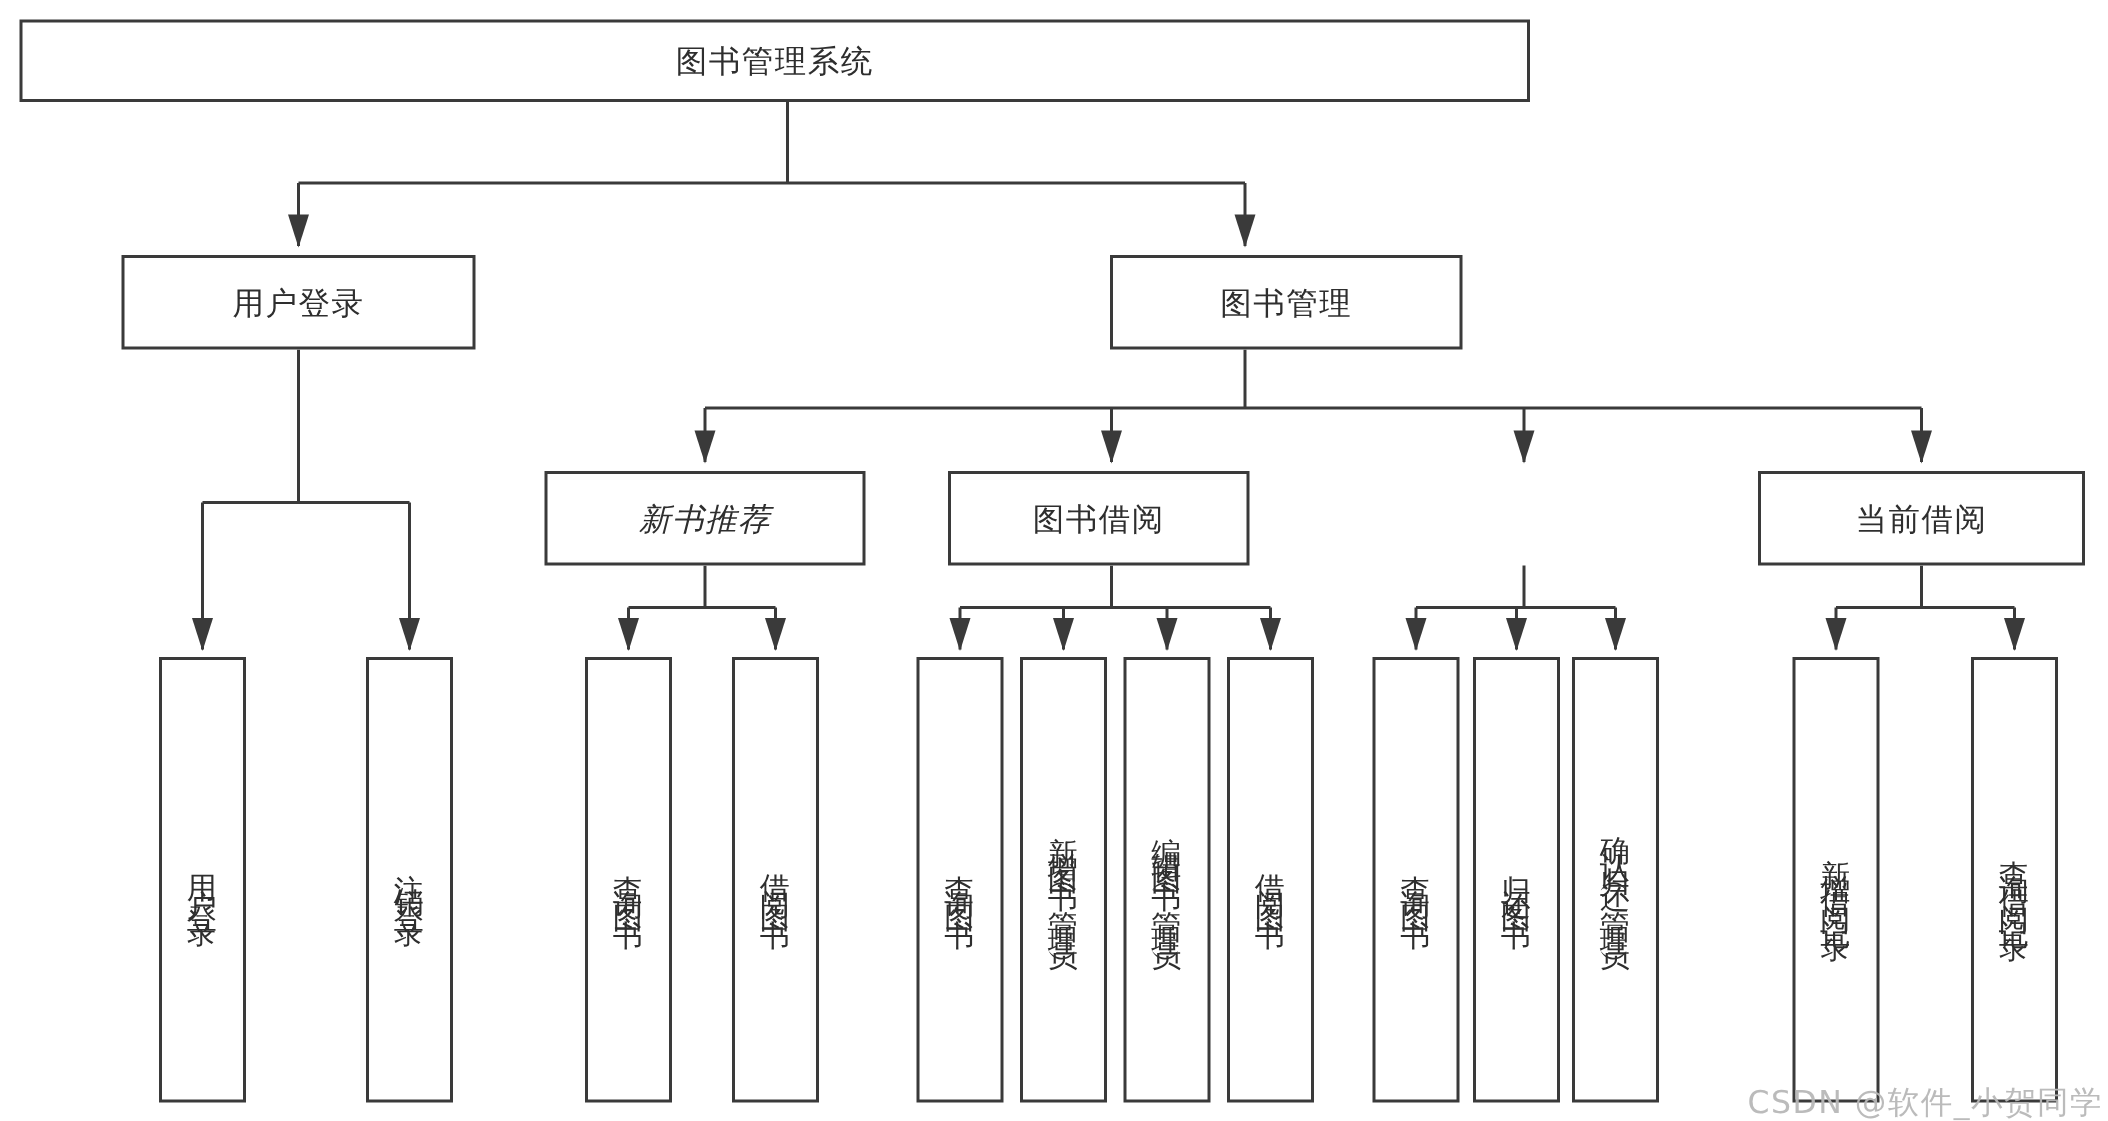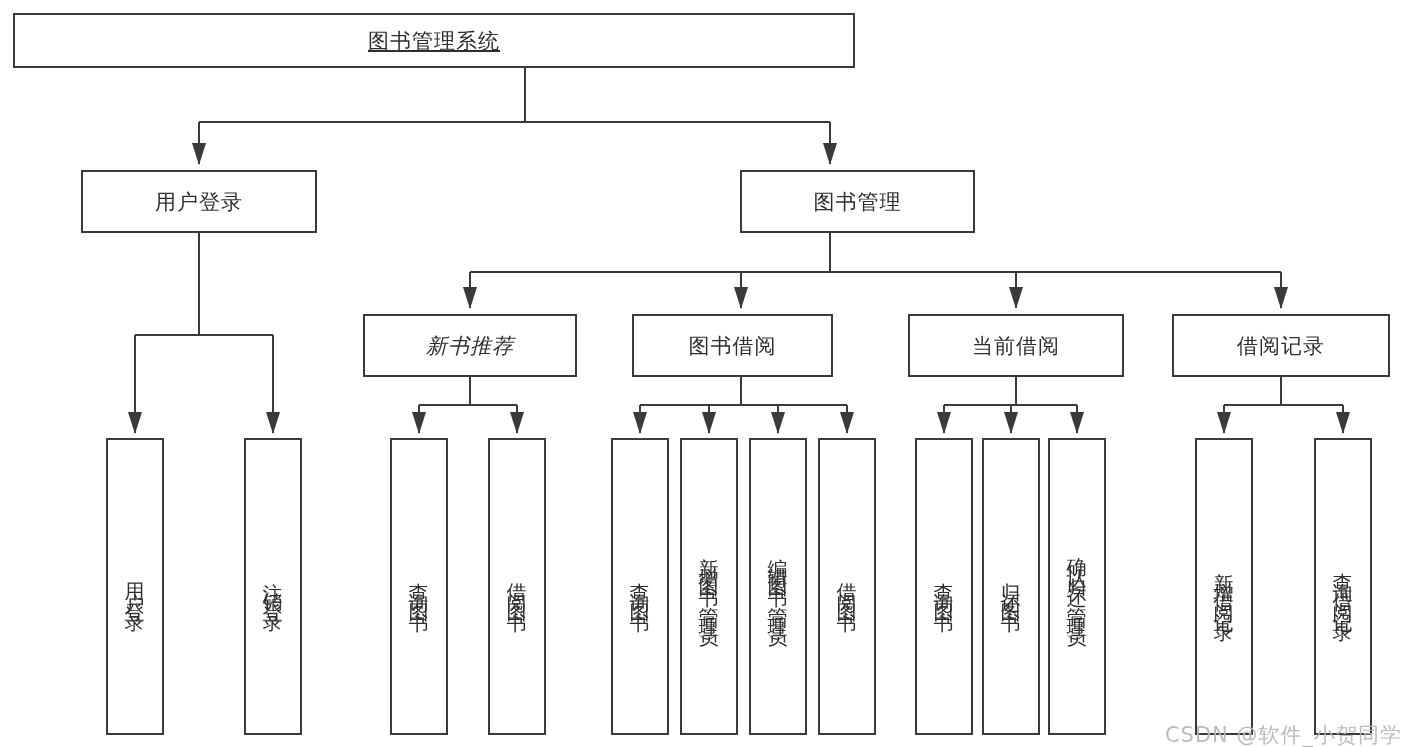--- a/index.html
+++ b/index.html
@@ -40,21 +40,21 @@
   }
   .vbox .vtext {
     writing-mode: vertical-rl;
     text-orientation: mixed;
     font-size: 20px;
     letter-spacing: 10px;
     line-height: 1;
     white-space: nowrap;
   }
   
-  .n-root           { left: 13px;   top: 13px;  width: 842px; height: 55px; text-decoration: underline; }
+  .n-root           { left: 13px;   top: 13px;  width: 1007px; height: 55px; }
   .n-user-login     { left: 81px;   top: 170px; width: 236px;  height: 63px; }
   .n-book-mgmt      { left: 712px;  top: 170px; width: 235px;  height: 63px; margin-left: 28px; }
   .n-new-books      { left: 363px;  top: 314px; width: 214px;  height: 63px; font-style: italic; }
   .n-book-borrow    { left: 632px;  top: 314px; width: 201px;  height: 63px; }
   .n-current-borrow { left: 908px;  top: 314px; width: 216px;  height: 63px; }
   .n-borrow-records { left: 1172px; top: 314px; width: 218px;  height: 63px; }
   .leaf             { top: 438px; width: 58px; height: 297px; }
   .l-user-login  { left: 106px; }
   .l-logout      { left: 244px; }
   .l-nb-query    { left: 390px; }
@@ -135,22 +135,21 @@
     </g>
   </svg>
 
   <div class="node hbox n-root">图书管理系统</div>
 
   <div class="node hbox n-user-login">用户登录</div>
   <div class="node hbox n-book-mgmt">图书管理</div>
 
   <div class="node hbox n-new-books">新书推荐</div>
   <div class="node hbox n-book-borrow">图书借阅</div>
-  <div class="node hbox n-current-borrow">当前借阅</div>
-  <div class="node hbox n-borrow-records">借阅记录</div>
+  <div class="node hbox n-borrow-records">当前借阅</div>
 
   <div class="node vbox leaf l-user-login">
     <span class="vtext">用户登录</span>
   </div>
   <div class="node vbox leaf l-logout">
     <span class="vtext">注销登录</span>
   </div>
 
   <div class="node vbox leaf l-nb-query">
     <span class="vtext">查询图书</span>

